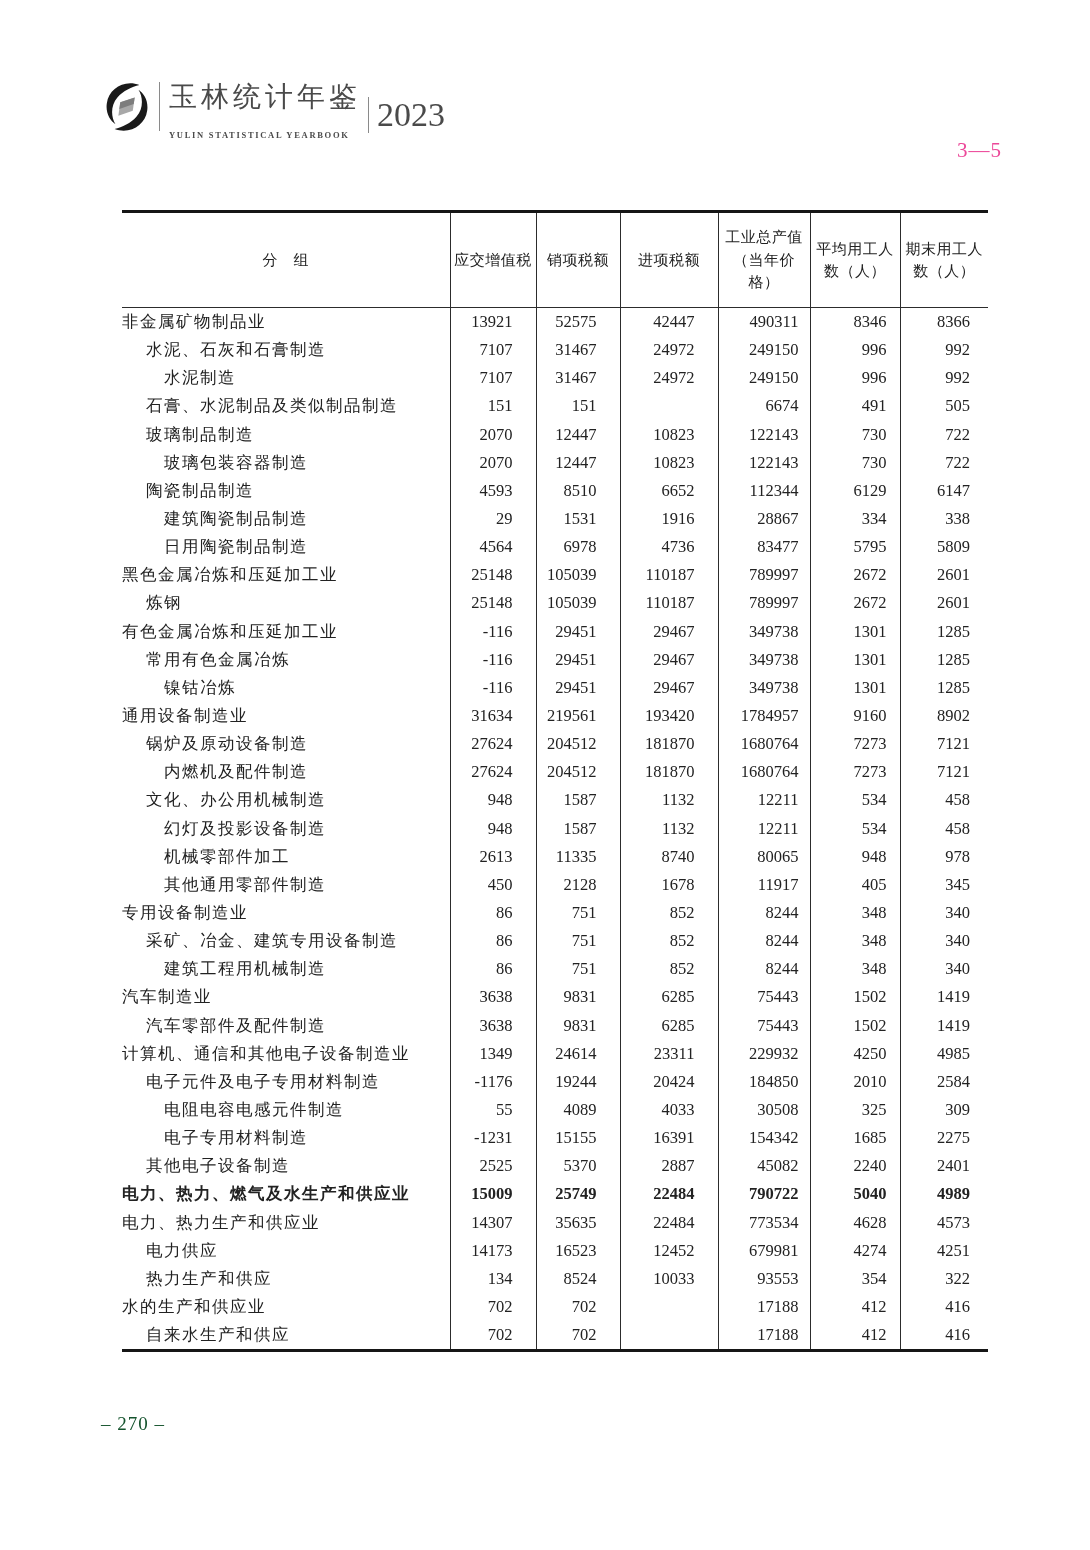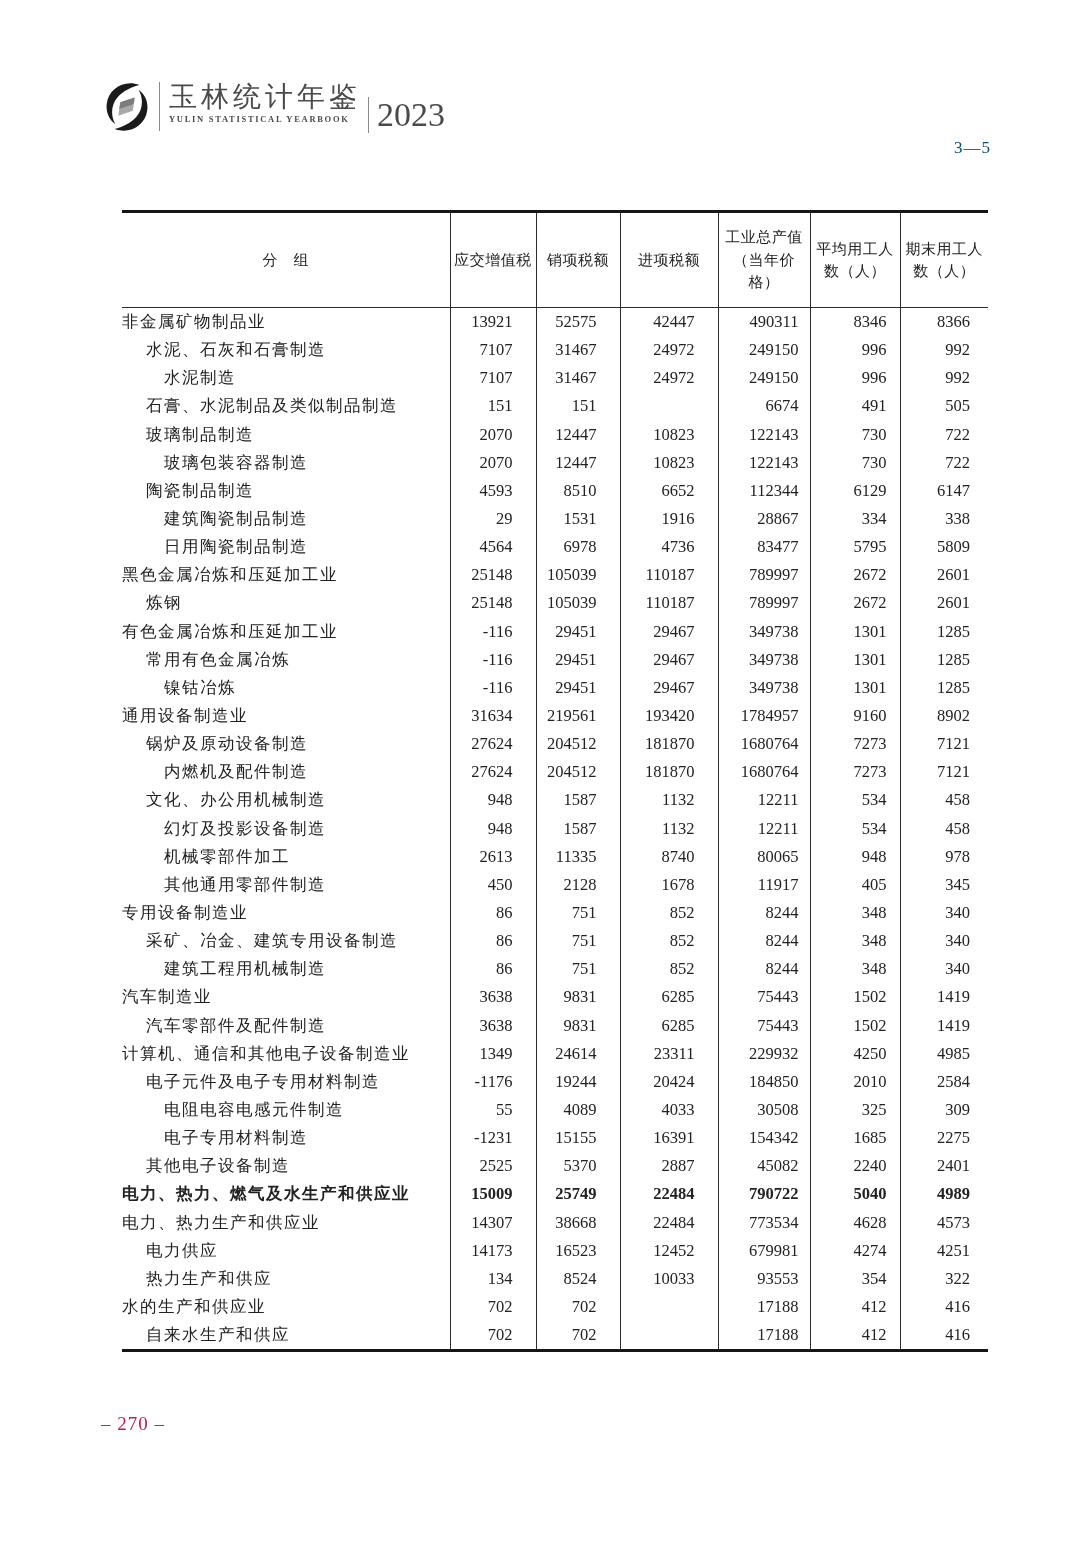--- a/index.html
+++ b/index.html
@@ -41,21 +41,21 @@
     letter-spacing: 4px;
     color: #4a4a4a;
     line-height: 1.2;
     white-space: nowrap;
   }
   .brand-en {
     font-size: 8.5px;
     font-weight: bold;
     letter-spacing: 1.7px;
     color: #4a4a4a;
-    margin-top: 0px;
+    margin-top: 16px;
     white-space: nowrap;
   }
   .vbar2 {
     width: 1px;
     background: #8a8a8a;
     height: 36px;
     align-self: flex-end;
     margin: 0 8px 2px 7px;
   }
   .brand-year {
@@ -63,24 +63,24 @@
     color: #4a4a4a;
     align-self: flex-end;
     line-height: 1;
     padding-bottom: 3px;
   }
 
   
   .table-number {
     position: absolute;
     top: 138px;
-    right: 99px;
-    font-size: 17px;
+    right: 88px;
+    font-size: 21px;
     letter-spacing: 1px;
-    color: #0c4a6e;
+    color: #ec4899;
   }
 
   
   .stat-table {
     position: absolute;
     left: 122px;
     top: 210px;
     width: 866px;
     border-collapse: collapse;
     table-layout: fixed;
@@ -136,21 +136,21 @@
   .stat-table tbody td:nth-child(7) { padding-right: 18px; }
   tr.bold td { font-weight: bold; }
 
   
   .page-number {
     position: absolute;
     left: 101px;
     top: 1413px;
     font-size: 19px;
     letter-spacing: 1px;
-    color: #be185d;
+    color: #14532d;
   }
 </style>
 </head>
 <body>
 
 <div>
 
   <header class="brand">
     <svg class="logo" viewBox="0 0 50 52" xmlns="http://www.w3.org/2000/svg" aria-hidden="true">
       <path d="M38 3 C22 -3 6 7 4 22 C2.5 32 7 40 13 44 C8 36 8 24 15 16 C21 9 30 5 38 3 Z" fill="#1a1a1a"></path>
@@ -478,21 +478,21 @@
           <td class="num">15009</td>
           <td class="num">25749</td>
           <td class="num">22484</td>
           <td class="num">790722</td>
           <td class="num">5040</td>
           <td class="num">4989</td>
         </tr>
         <tr>
           <td class="name indent-0">电力、热力生产和供应业</td>
           <td class="num">14307</td>
-          <td class="num">38668</td>
+          <td class="num">35635</td>
           <td class="num">22484</td>
           <td class="num">773534</td>
           <td class="num">4628</td>
           <td class="num">4573</td>
         </tr>
         <tr>
           <td class="name indent-1">电力供应</td>
           <td class="num">14173</td>
           <td class="num">16523</td>
           <td class="num">12452</td>

